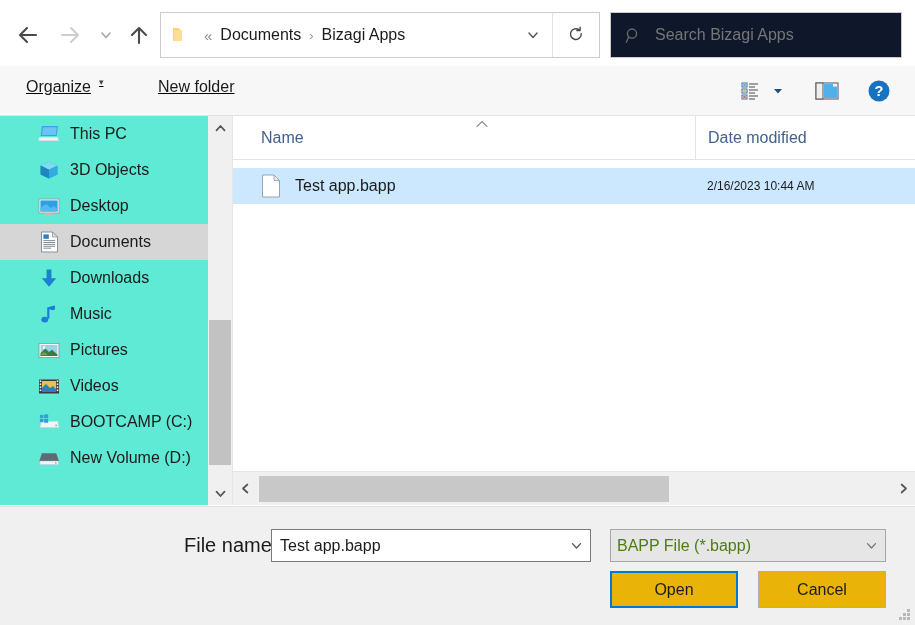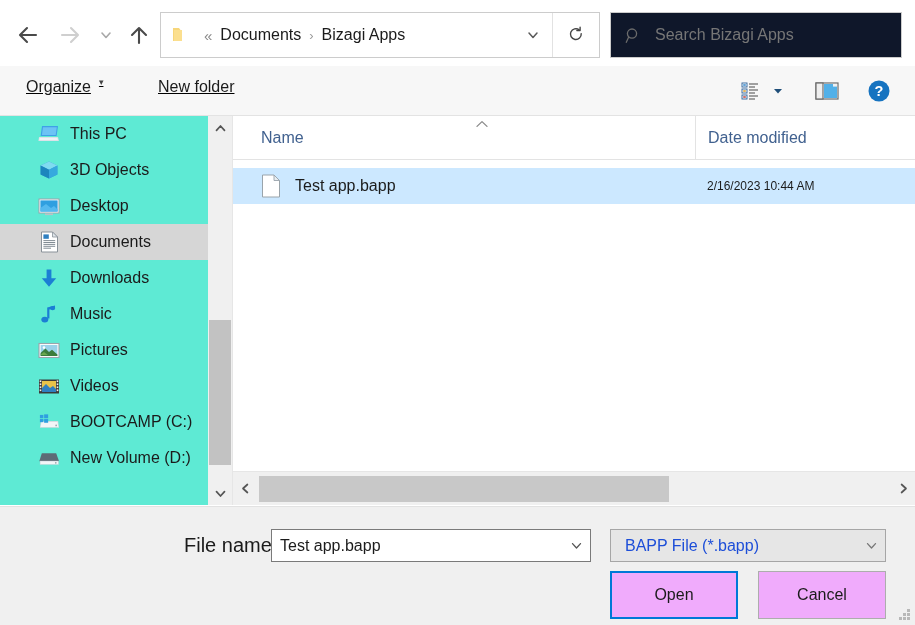--- a/index.html
+++ b/index.html
@@ -175,25 +175,25 @@
     font-size: 16px; color: #1b1b1b; margin-left: 8px; flex: 1 1 auto;
     white-space: nowrap; overflow: hidden;
   }
   .fi-caret { width: 28px; display: flex; align-items: center; justify-content: center; cursor: pointer; }
 
   .filter-select {
     position: absolute; left: 610px; top: 529px; width: 276px; height: 33px;
     border: 1px solid #a6a6a6; background: #e6e6e6; display: flex; align-items: center;
     cursor: pointer;
   }
-  .fs-value { font-size: 16px; color: #1d4ed8; margin-left: 14px; flex: 1 1 auto; white-space: nowrap; }
+  .fs-value { font-size: 16px; color: #4d7c0f; margin-left: 6px; flex: 1 1 auto; white-space: nowrap; }
   .fs-caret { width: 28px; display: flex; align-items: center; justify-content: center; }
 
   .dlg-btn {
-    position: absolute; height: 48px; background: #f0abfc;
+    position: absolute; height: 37px; background: #eab308;
     display: flex; align-items: center; justify-content: center; cursor: pointer;
     font-size: 16px; color: #1b1b1b; user-select: none;
   }
   #open-btn   { left: 610px; top: 571px; width: 128px; border: 2px solid #0078d7; }
   #cancel-btn { left: 758px; top: 571px; width: 128px; border: 1px solid #adadad; }
 
   .resize-grip { position: absolute; right: 4px; bottom: 4px; width: 14px; height: 14px; cursor: nwse-resize; }
 </style>
 </head>
 <body>

